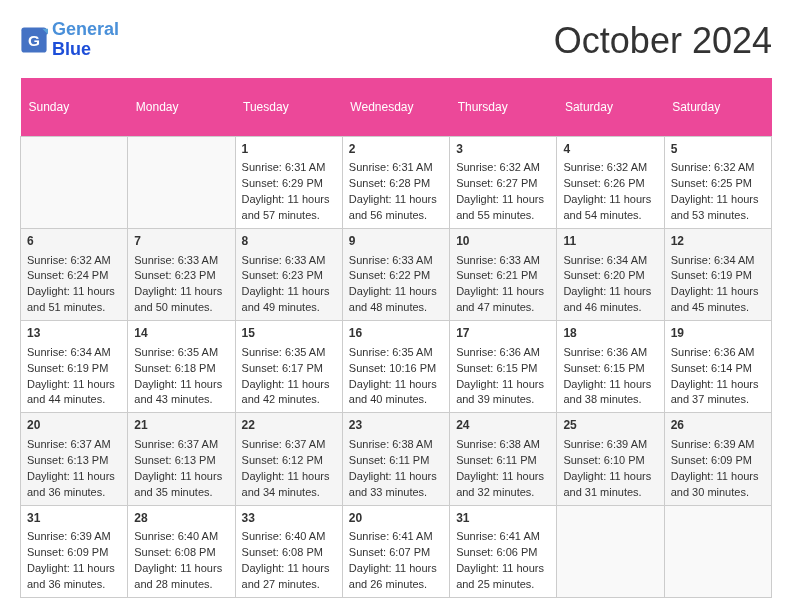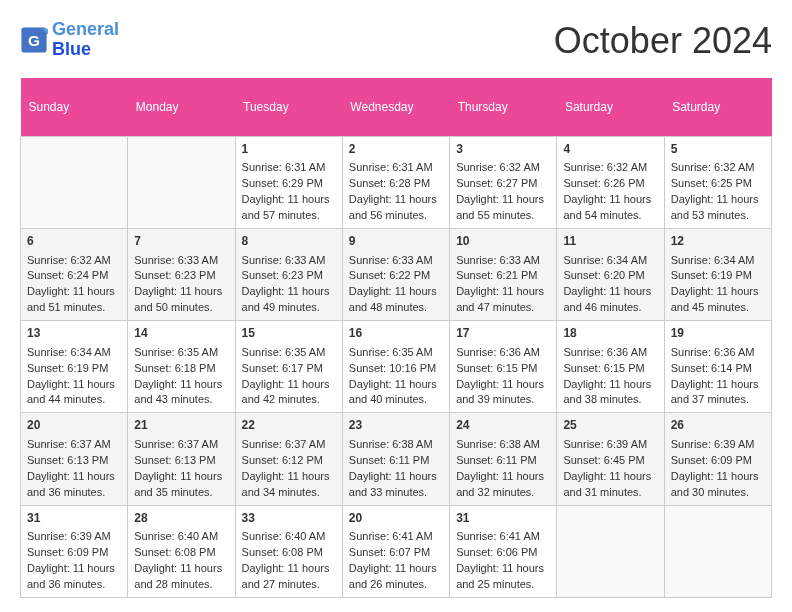--- a/index.html
+++ b/index.html
@@ -269,21 +269,21 @@
         </td>
         <td>
           <span class="day-number">24</span>
           <div>Sunrise: 6:38 AM</div>
           <div>Sunset: 6:11 PM</div>
           <div>Daylight: 11 hours and 32 minutes.</div>
         </td>
         <td>
           <span class="day-number">25</span>
           <div>Sunrise: 6:39 AM</div>
-          <div>Sunset: 6:45 PM</div>
+          <div>Sunset: 6:10 PM</div>
           <div>Daylight: 11 hours and 31 minutes.</div>
         </td>
         <td>
           <span class="day-number">26</span>
           <div>Sunrise: 6:39 AM</div>
           <div>Sunset: 6:09 PM</div>
           <div>Daylight: 11 hours and 30 minutes.</div>
         </td>
       </tr>
       <tr>

